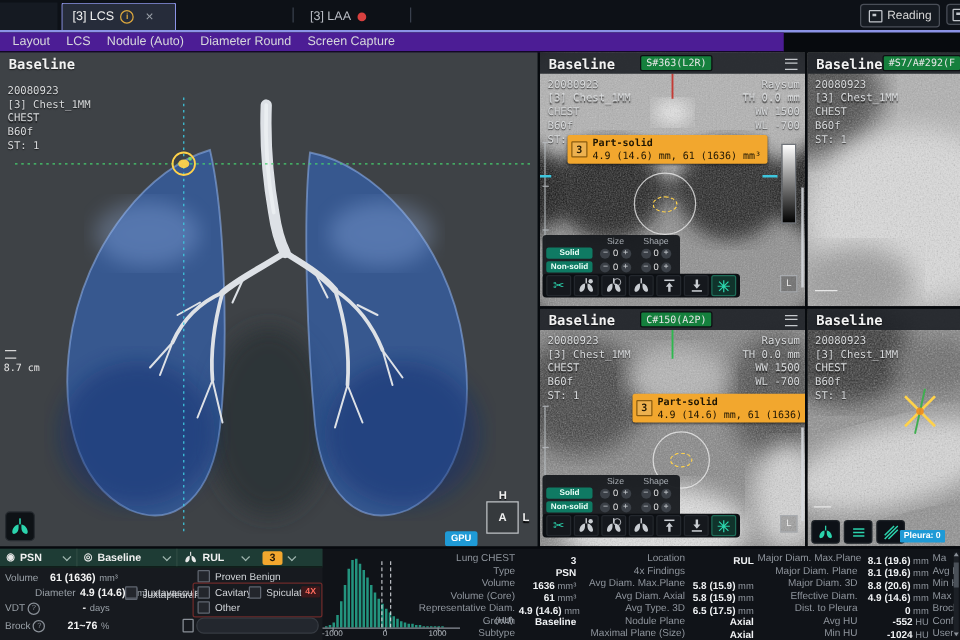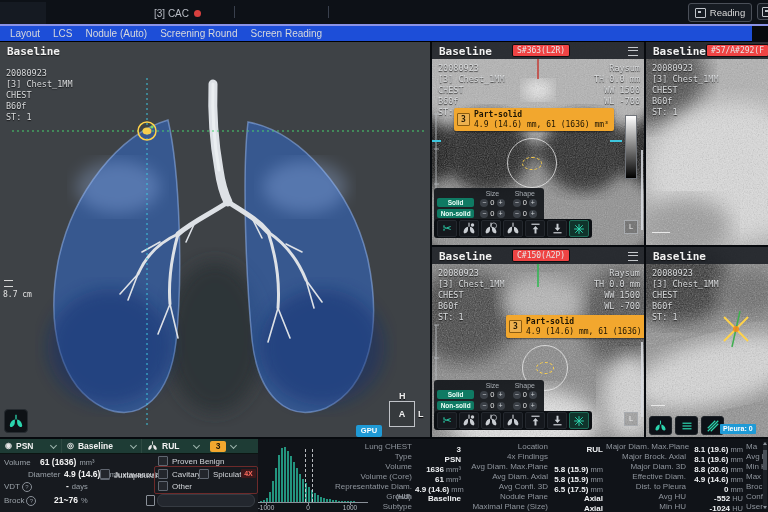--- a/index.html
+++ b/index.html
@@ -12,28 +12,28 @@
   .tab.active{background:#262c3a;border:1px solid #8b93e6;border-bottom:none;border-radius:2px 2px 0 0;color:#f1f1f1;}
   .warnicon{width:9px;height:9px;border:1px solid #dca73e;border-radius:50%;color:#dca73e;font-size:7px;line-height:9px;text-align:center;font-weight:bold;}
   .reddot{width:7px;height:7px;border-radius:50%;background:#d8403f;}
   .tabclose{color:#9aa0a8;font-size:11px;margin-left:4px;}
   .tabsep{position:absolute;top:6px;width:1px;height:12px;background:#39404d;}
   .readbtn{position:absolute;left:688px;top:3px;width:62px;height:17px;border:1px solid #4a4f58;border-radius:3px;background:#161b22;display:flex;align-items:center;justify-content:center;gap:4px;color:#d8d8d8;font-size:9.5px;}
   .readicon{width:9px;height:8px;border:1px solid #c2c6cc;border-radius:1px;position:relative;}
   .readicon::after{content:"";position:absolute;left:2px;top:2px;width:3px;height:2px;background:#c2c6cc;}
   .cropbtn{position:absolute;left:757px;top:3px;width:20px;height:17px;border:1px solid #4a4f58;border-radius:3px;background:#161b22;display:flex;align-items:center;padding-left:4px;box-sizing:border-box;}
   
-  .menubar{position:absolute;left:0;top:26px;width:752px;height:16px;background:#1d4ed8;display:flex;align-items:center;gap:13px;padding-left:10px;box-sizing:border-box;border-bottom:1px solid #000;}
+  .menubar{position:absolute;left:0;top:26px;width:627px;height:16px;background:#4c1d95;display:flex;align-items:center;gap:13px;padding-left:10px;box-sizing:border-box;border-bottom:1px solid #000;}
   .menubar span{font-size:10px;color:#d6d8dc;}
   
   .vp{position:absolute;overflow:hidden;background:#101214;}
   .vp svg.scene{position:absolute;left:0;top:0;}
   .vp-title{position:absolute;left:7px;top:3px;font:bold 11px "DejaVu Sans Mono",monospace;color:#f2f2f2;text-shadow:0 1px 1px rgba(0,0,0,.6);}
   .ct-head{position:absolute;left:0;top:0;right:0;height:17px;background:rgba(32,35,40,.92);}
-  .ct-chip{position:absolute;top:2px;background:#ef4444;border:1px solid #0d0f12;border-radius:2px;font:8px "DejaVu Sans Mono",monospace;color:#e6e6e6;padding:1px 4px;white-space:nowrap;}
+  .ct-chip{position:absolute;top:2px;background:#15803d;border:1px solid #0d0f12;border-radius:2px;font:8px "DejaVu Sans Mono",monospace;color:#e6e6e6;padding:1px 4px;white-space:nowrap;}
   .burger{position:absolute;right:6px;top:5px;width:10px;height:7px;border-top:1.5px solid #c6c9cd;border-bottom:1.5px solid #c6c9cd;}
   .burger::after{content:"";display:block;margin-top:1.6px;border-top:1.5px solid #c6c9cd;}
   .meta{position:absolute;left:6px;top:21px;font:8.5px/11px "DejaVu Sans Mono",monospace;color:#d8dadc;text-shadow:0 1px 1px rgba(0,0,0,.7);}
   .rmeta{position:absolute;right:4px;top:21px;font:8.5px/11px "DejaVu Sans Mono",monospace;color:#d8dadc;text-align:right;text-shadow:0 1px 1px rgba(0,0,0,.7);}
   .annochip{position:absolute;display:flex;align-items:center;gap:4px;background:#f2a72e;border-radius:2px;padding:2px 5px 2px 3px;box-shadow:0 1px 2px rgba(0,0,0,.5);}
   .annonum{width:11px;height:11px;border:1px solid #8a5c10;border-radius:1px;font:bold 8px/11px "DejaVu Sans Mono",monospace;color:#241a06;text-align:center;background:#edb14f;}
   .annotxt{font:8px/9.5px "DejaVu Sans Mono",monospace;color:#1d1504;white-space:nowrap;}
   .annotxt b{display:block;}
   .ncircle{position:absolute;border:1px solid rgba(240,240,240,.75);border-radius:50%;}
   .nblob{position:absolute;border:1px dashed #ffd24a;border-radius:50%;}
@@ -135,41 +135,46 @@
     <symbol id="sym-spark" viewBox="0 0 16 16">
       <path d="M3 3l10 10M13 3 3 13M8 1.5v13M1.5 8h13" stroke="currentColor" stroke-width="1.3" fill="none"></path>
     </symbol>
   </defs>
 </svg>
 
 <div class="screen">
 
   <div class="tabbar">
     <div class="tabstub"></div>
-    <div class="tab" style="left:146px;width:84px;">
-      <span>[3] CAC</span>
+    <div class="tab active" style="left:49px;width:92px;">
+      <span>[3] LCS</span>
+      <span class="warnicon">i</span>
+      <span class="tabclose">×</span>
+    </div>
+    <div class="tabsep" style="left:234px;"></div>
+    <div class="tab" style="left:240px;width:84px;">
+      <span>[3] LAA</span>
       <span class="reddot"></span>
     </div>
-    <div class="tabsep" style="left:234px;"></div>
     <div class="tabsep" style="left:328px;"></div>
     <div class="readbtn">
       <span class="readicon"></span>
       <span>Reading</span>
     </div>
     <div class="cropbtn">
       <span class="readicon"></span>
     </div>
   </div>
 
   <div class="menubar">
     <span>Layout</span>
     <span>LCS</span>
     <span>Nodule (Auto)</span>
-    <span>Screening Round</span>
-    <span>Screen Reading</span>
+    <span>Diameter Round</span>
+    <span>Screen Capture</span>
   </div>
 
   <div class="vp" style="left:0;top:42px;width:430px;height:395px;background:#3e4246;">
     <svg class="scene" width="430" height="395">
       <defs>
           <filter id="bl0">
             <feGaussianBlur stdDeviation="8"></feGaussianBlur>
           </filter>
         </defs>
       <rect width="430" height="395" fill="#3e4246"></rect>
@@ -684,40 +689,40 @@
         <div class="tvalue"><span class="tv">3</span></div>
         <div class="tlabel">Location</div>
         <div class="tvalue"><span class="tv">RUL</span></div>
         <div class="tlabel">Major Diam. Max.Plane</div>
         <div class="tvalue"><span class="tv">8.1 (19.6)</span><span class="tu"> mm</span></div>
         <div class="tfrag">Ma</div>
         <div class="tlabel">Type</div>
         <div class="tvalue"><span class="tv">PSN</span></div>
         <div class="tlabel">4x Findings</div>
         <div class="tvalue"><span class="tv"></span></div>
-        <div class="tlabel">Major Brock. Axial</div>
+        <div class="tlabel">Major Diam. Plane</div>
         <div class="tvalue"><span class="tv">8.1 (19.6)</span><span class="tu"> mm</span></div>
         <div class="tfrag">Avg HU (</div>
         <div class="tlabel">Volume</div>
         <div class="tvalue"><span class="tv">1636</span><span class="tu"> mm³</span></div>
         <div class="tlabel">Avg Diam. Max.Plane</div>
         <div class="tvalue"><span class="tv">5.8 (15.9)</span><span class="tu"> mm</span></div>
         <div class="tlabel">Major Diam. 3D</div>
         <div class="tvalue"><span class="tv">8.8 (20.6)</span><span class="tu"> mm</span></div>
         <div class="tfrag">Min HU (</div>
         <div class="tlabel">Volume (Core)</div>
         <div class="tvalue"><span class="tv">61</span><span class="tu"> mm³</span></div>
         <div class="tlabel">Avg Diam. Axial</div>
         <div class="tvalue"><span class="tv">5.8 (15.9)</span><span class="tu"> mm</span></div>
         <div class="tlabel">Effective Diam.</div>
         <div class="tvalue"><span class="tv">4.9 (14.6)</span><span class="tu"> mm</span></div>
         <div class="tfrag">Max HU (</div>
         <div class="tlabel">Representative Diam.</div>
         <div class="tvalue"><span class="tv">4.9 (14.6)</span><span class="tu"> mm</span></div>
-        <div class="tlabel">Avg Confi. 3D</div>
+        <div class="tlabel">Avg Type. 3D</div>
         <div class="tvalue"><span class="tv">6.5 (17.5)</span><span class="tu"> mm</span></div>
         <div class="tlabel">Dist. to Pleura</div>
         <div class="tvalue"><span class="tv">0</span><span class="tu"> mm</span></div>
         <div class="tfrag">Brock</div>
         <div class="tlabel">Growth</div>
         <div class="tvalue"><span class="tv">Baseline</span></div>
         <div class="tlabel">Nodule Plane</div>
         <div class="tvalue"><span class="tv">Axial</span></div>
         <div class="tlabel">Avg HU</div>
         <div class="tvalue"><span class="tv">-552</span><span class="tu"> HU</span></div>

